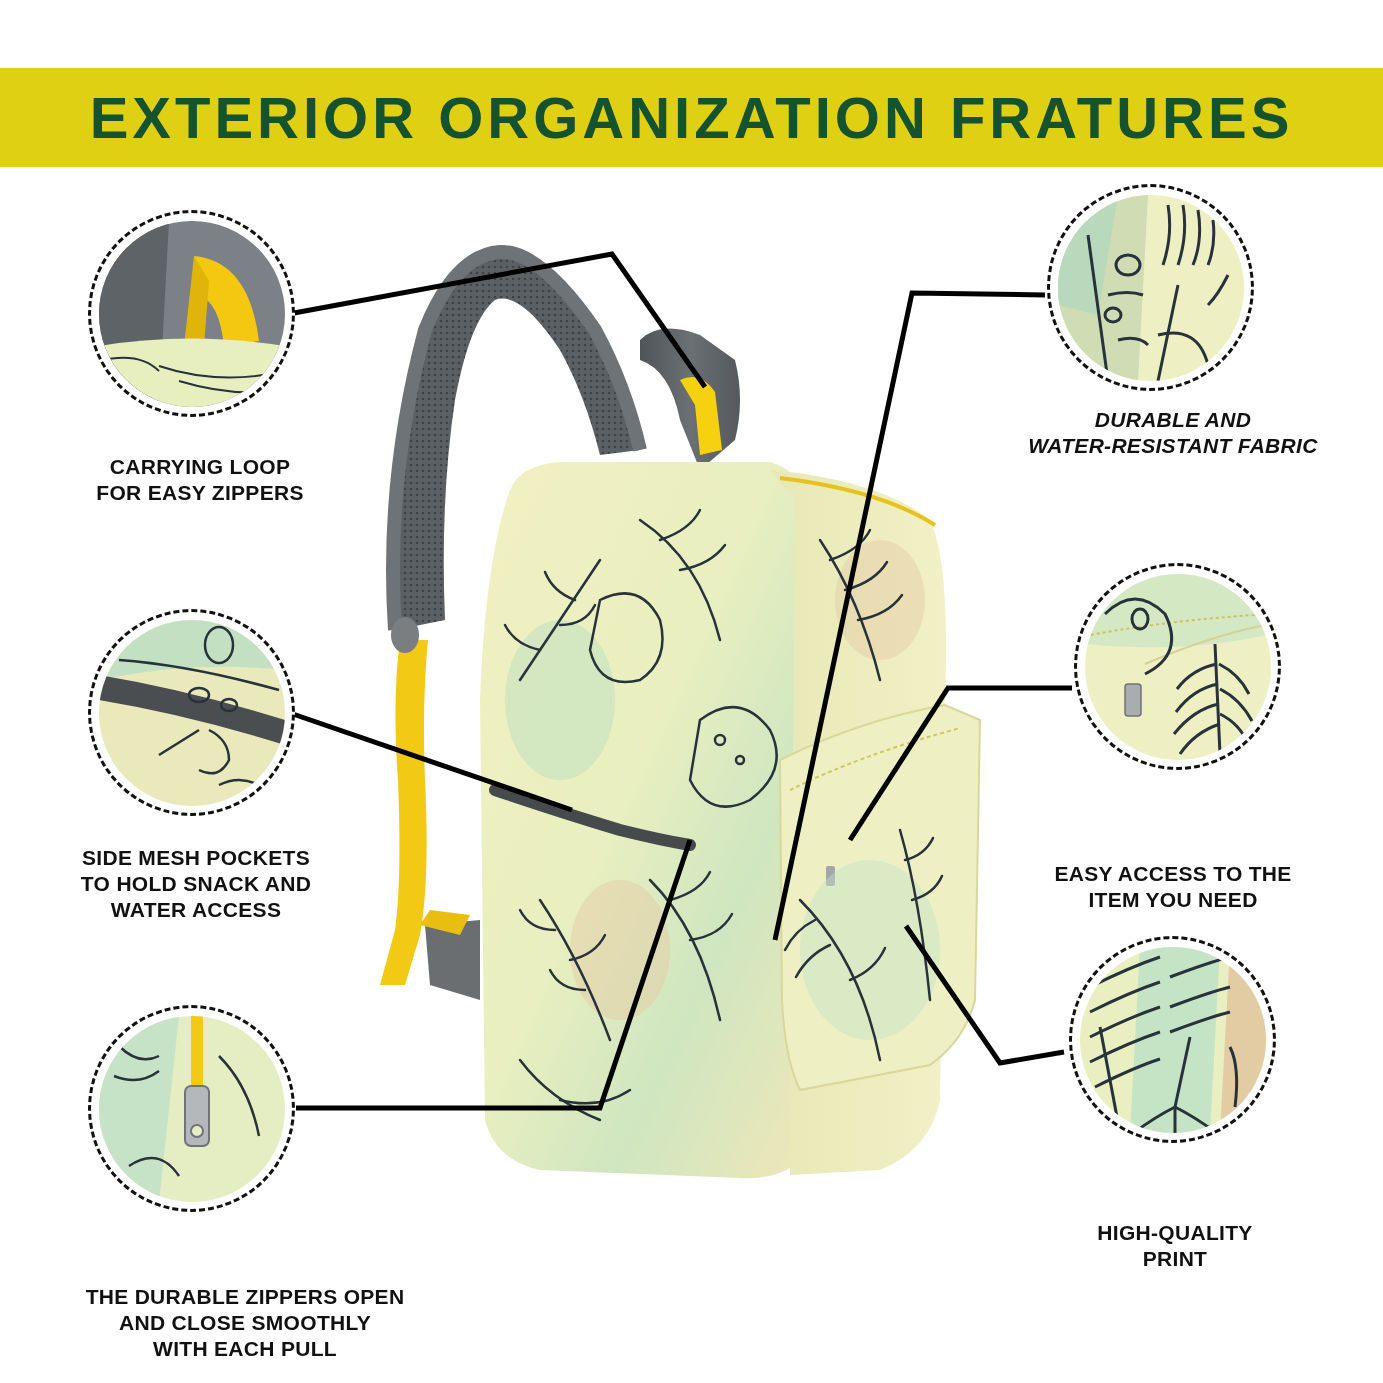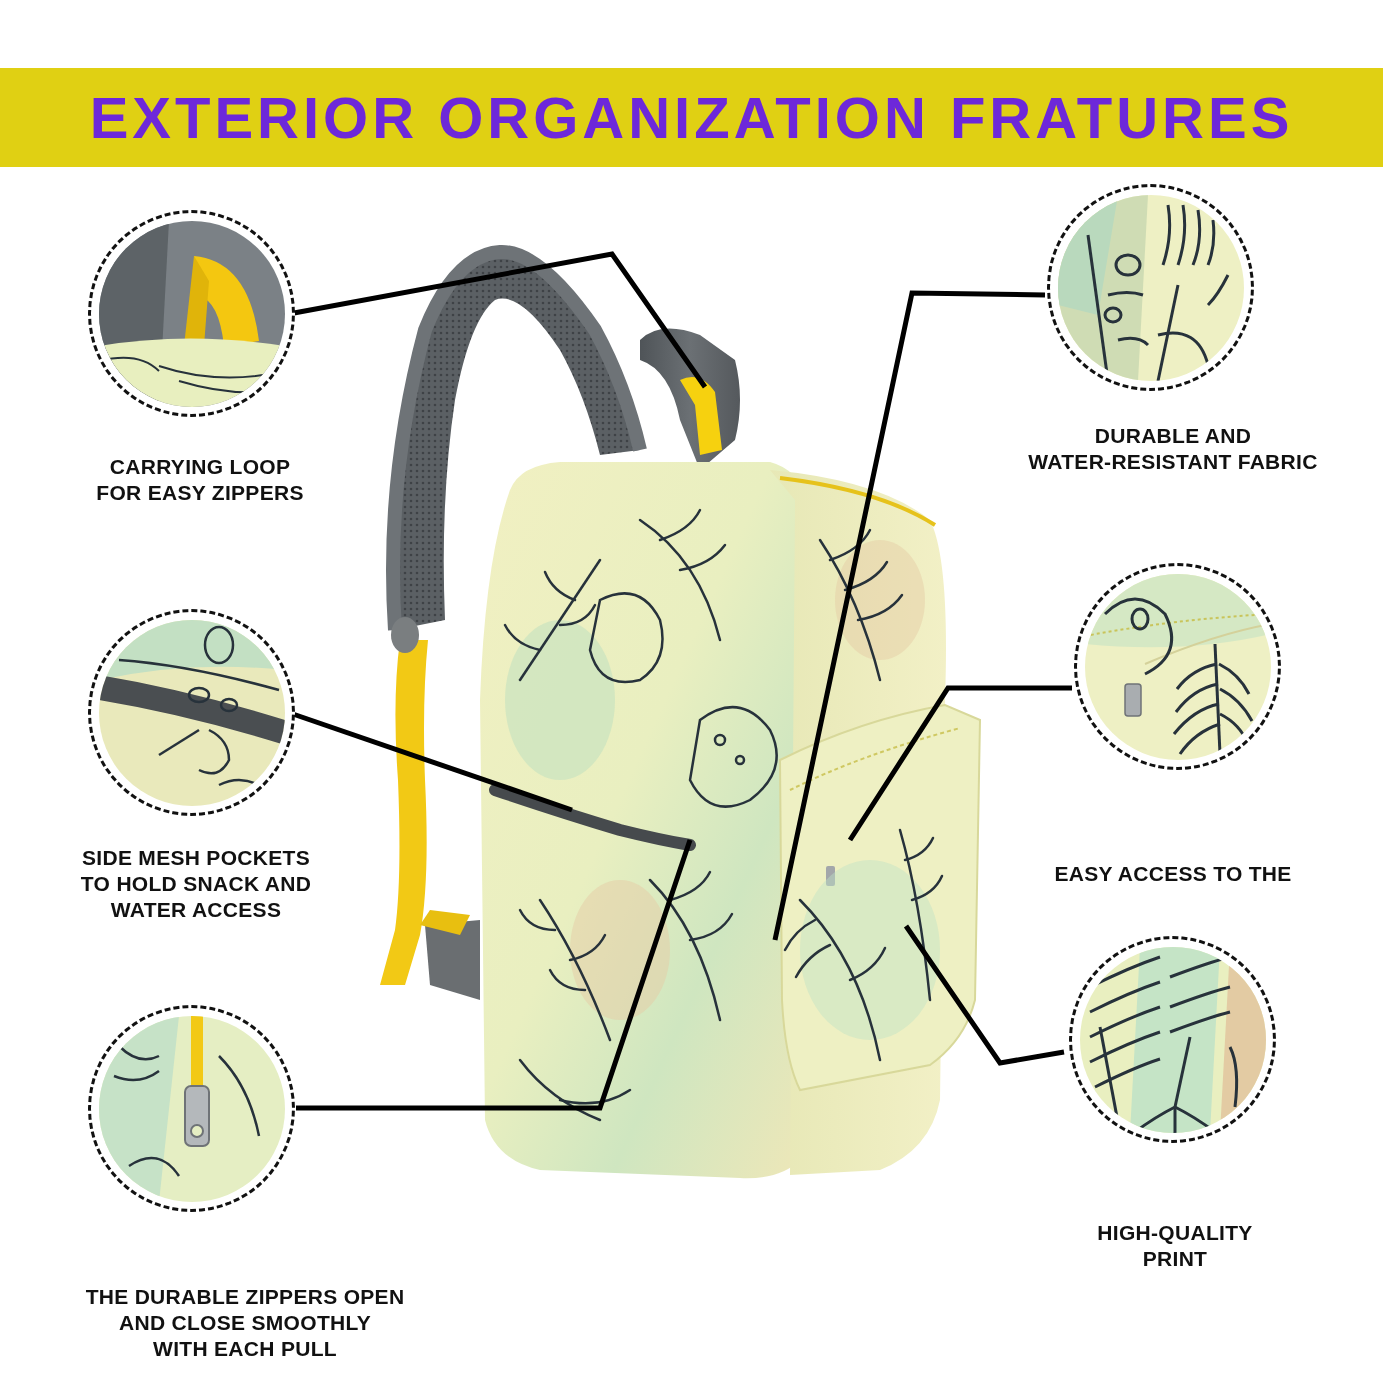--- a/index.html
+++ b/index.html
@@ -4,21 +4,21 @@
   <style>
     html, body { margin: 0; padding: 0; background: #ffffff; }
     body { width: 1383px; height: 1383px; position: relative; overflow: hidden; font-family: "Liberation Sans", sans-serif; }
 
     .banner {
       position: absolute; left: 0; top: 68px; width: 1383px; height: 99px;
       background: #e0d013;
       display: flex; align-items: center; justify-content: center;
     }
     .banner-title {
-      color: #6d28d9; font-weight: 700; font-size: 58px; letter-spacing: 4px;
+      color: #14532d; font-weight: 700; font-size: 58px; letter-spacing: 4px;
       font-family: "Liberation Sans", sans-serif; white-space: nowrap;
       transform: scaleX(1.0);
     }
 
     .callout {
       position: absolute; text-align: center; font-weight: 700; color: #111111;
       font-size: 21px; line-height: 26px; letter-spacing: 0.3px;
       font-family: "Liberation Sans", sans-serif;
     }
     .callout span { display: block; white-space: nowrap; }
@@ -277,25 +277,26 @@
   <span>TO HOLD SNACK AND</span>
   <span>WATER ACCESS</span>
 </div>
 
 <div class="callout" style="left:45px; width:400px; top:1252px;margin-top:32px;">
   <span>THE DURABLE ZIPPERS OPEN</span>
   <span>AND CLOSE SMOOTHLY</span>
   <span>WITH EACH PULL</span>
 </div>
 
-<div class="callout" style="left:990px; width:366px; top:423px;">
+<div class="callout" style="left:990px; width:366px; top:407px;font-style:italic;">
   <span>DURABLE AND</span>
   <span>WATER-RESISTANT FABRIC</span>
 </div>
 
 <div class="callout" style="left:1020px; width:306px; top:861px;">
   <span>EASY ACCESS TO THE</span>
+  <span>ITEM YOU NEED</span>
 </div>
 
 <div class="callout" style="left:1070px; width:210px; top:1220px;">
   <span>HIGH-QUALITY</span>
   <span>PRINT</span>
 </div>
 
 </body></html>

